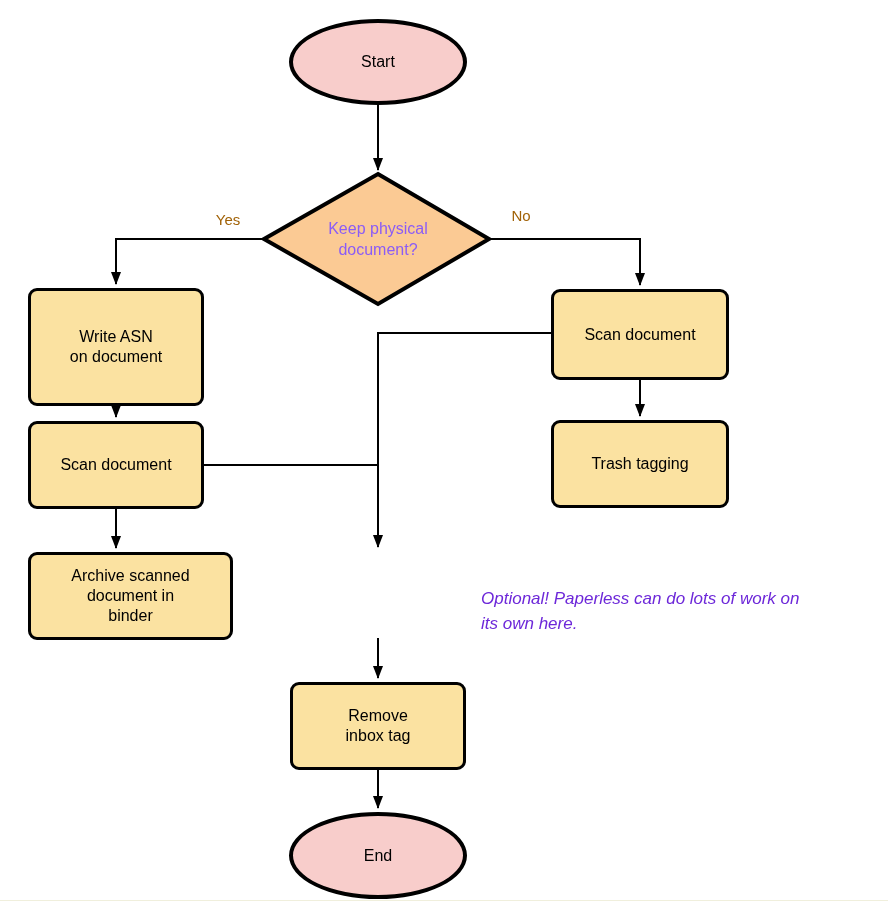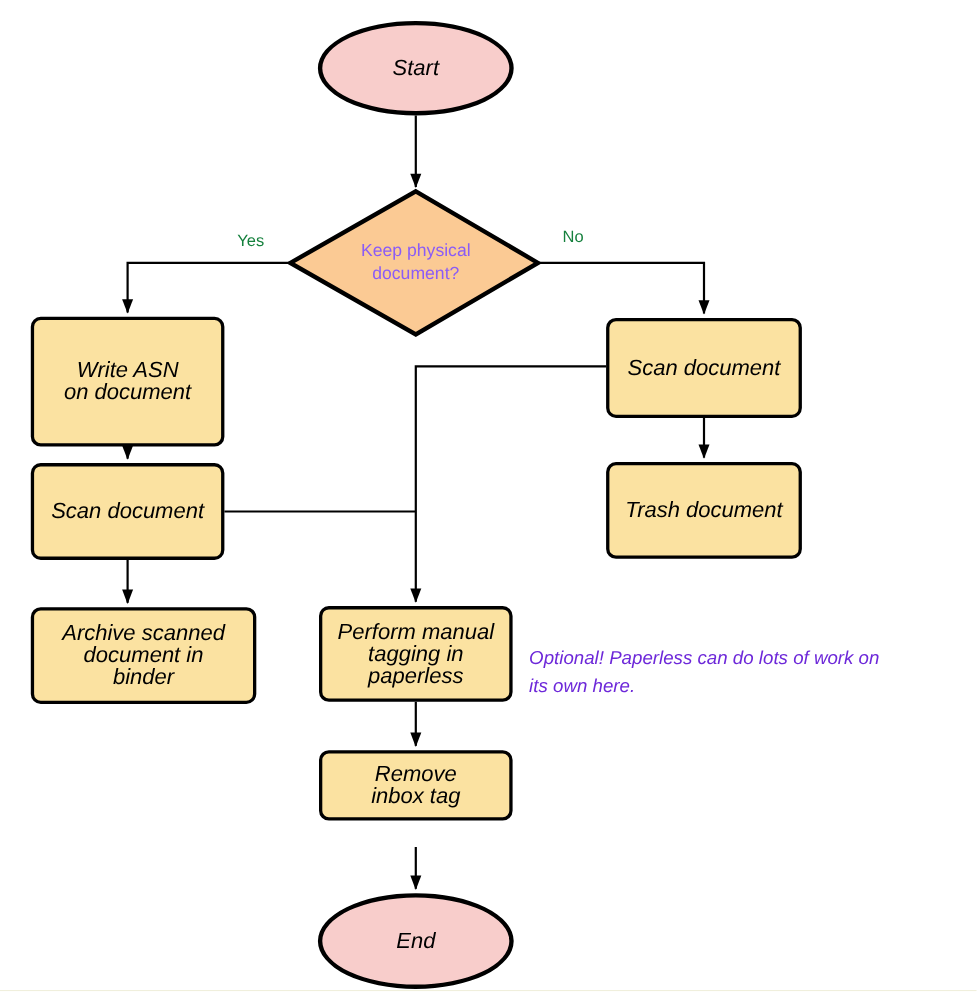--- a/index.html
+++ b/index.html
@@ -23,23 +23,22 @@
     height: 907px;
   }
   .node {
     position: absolute;
     box-sizing: border-box;
     display: flex;
     align-items: center;
     justify-content: center;
     text-align: center;
     color: #000000;
-    font-size: 20px;
+    font-size: 16px;
     line-height: 20px;
-    font-style: italic;
   }
   .node-label {
     white-space: pre-line;
     text-align: center;
   }
   .terminator {
     background: #f8cdcb;
     border: 4px solid #000000;
     border-radius: 50%;
   }
@@ -63,29 +62,29 @@
     color: #8b5cf6;
   }
   .node-start   { left: 289px; top: 19px;  width: 178px; height: 86px; }
   .node-end     { left: 289px; top: 812px; width: 178px; height: 87px; }
   .node-write-asn  { left: 28px;  top: 288px; width: 176px; height: 118px; }
   .node-scan-left  { left: 28px;  top: 421px; width: 176px; height: 88px; }
   .node-archive    { left: 28px;  top: 552px; width: 205px; height: 88px; }
   .node-scan-right { left: 551px; top: 289px; width: 178px; height: 91px; }
   .node-trash      { left: 551px; top: 420px; width: 178px; height: 88px; }
   .node-tagging    { left: 290px; top: 551px; width: 176px; height: 87px; }
-  .node-remove     { left: 290px; top: 682px; width: 176px; height: 64px; justify-content: center; }
+  .node-remove     { left: 290px; top: 682px; width: 176px; height: 88px; justify-content: center; }
   .edge-label {
     position: absolute;
     width: 60px;
     height: 20px;
     text-align: center;
     font-size: 15px;
     line-height: 20px;
-    color: #15803d;
+    color: #a16207;
   }
   .edge-label-yes { left: 198px; top: 210px; }
   .edge-label-no  { left: 491px; top: 206px; }
   .note {
     position: absolute;
     left: 481px;
     top: 586px;
     width: 404px;
     font-style: italic;
     font-size: 17px;
@@ -149,26 +148,21 @@
   </div>
   <div class="node process node-archive">
     <span class="node-label">Archive scanned
 document in
 binder</span>
   </div>
   <div class="node process node-scan-right">
     <span class="node-label">Scan document</span>
   </div>
   <div class="node process node-trash">
-    <span class="node-label">Trash document</span>
-  </div>
-  <div class="node process node-tagging">
-    <span class="node-label">Perform manual
-tagging in
-paperless</span>
+    <span class="node-label">Trash tagging</span>
   </div>
   <div class="node process node-remove">
     <span class="node-label">Remove
 inbox tag</span>
   </div>
 
   <div class="edge-label edge-label-yes">Yes</div>
   <div class="edge-label edge-label-no">No</div>
 
   <div class="note">Optional! Paperless can do lots of work on

